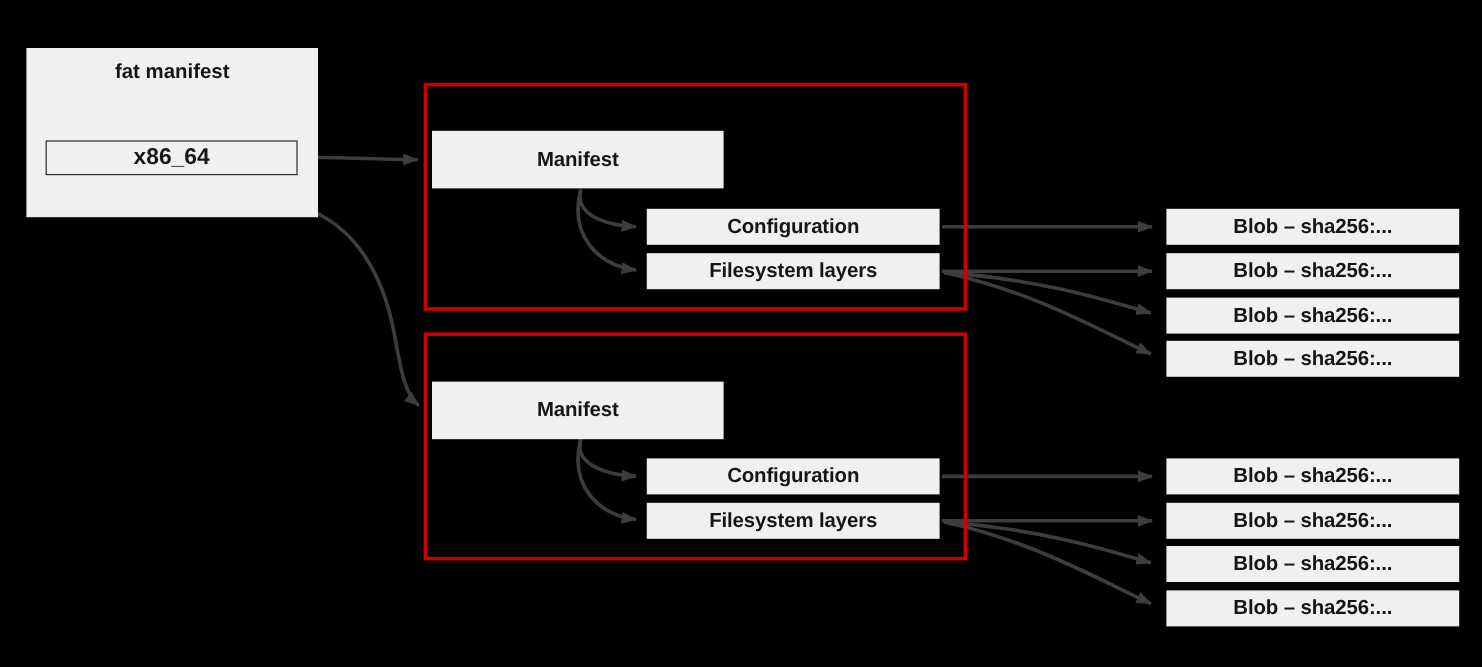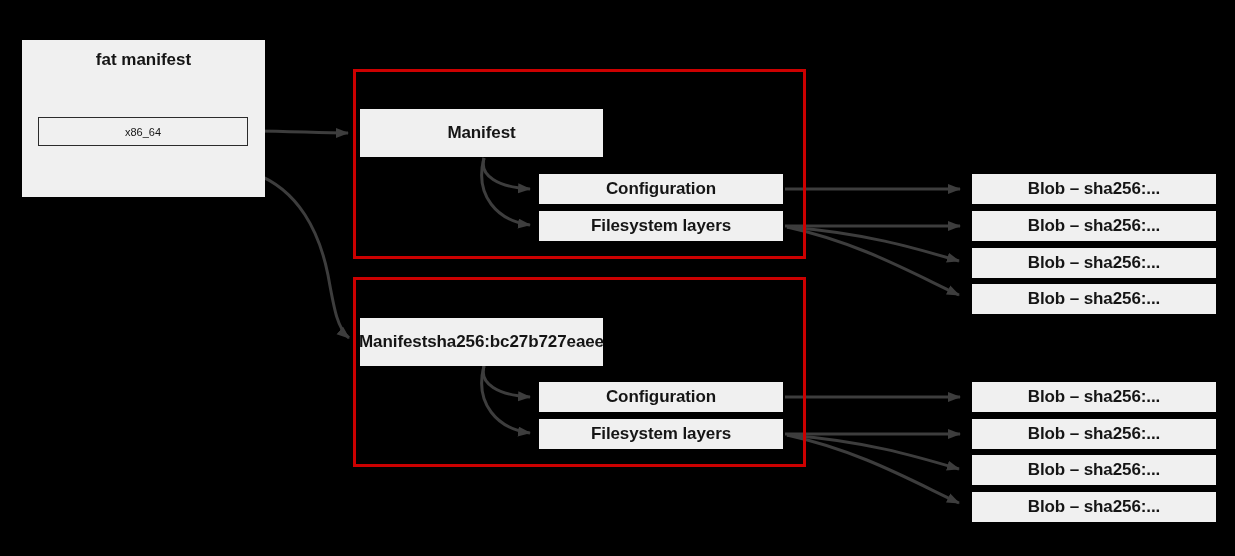--- a/index.html
+++ b/index.html
@@ -37,20 +37,21 @@
     color: var(--box-text);
     display: flex;
     align-items: center;
     justify-content: center;
     font-size: 17px;
     font-weight: 600;
     letter-spacing: -0.1px;
     white-space: nowrap;
   }
   .node.two-line {
+    flex-direction: column;
     line-height: 22px;
   }
   .group {
     position: absolute;
     border: 3px solid var(--group-border);
     background: transparent;
   }
   .fat {
     position: absolute;
     background: var(--box-fill);
@@ -65,22 +66,22 @@
     line-height: 21px;
   }
   .fat-title span { display: block; }
   .platform {
     position: absolute;
     background: var(--box-fill);
     border: 1.5px solid var(--platform-border);
     display: flex;
     align-items: center;
     justify-content: center;
-    font-size: 11px;
-    font-weight: 400;
+    font-size: 19px;
+    font-weight: 700;
   }
 </style>
 </head>
 <body>
 
 <div class="canvas">
 
   <svg class="arrow-layer" viewBox="0 0 1235 556" xmlns="http://www.w3.org/2000/svg">
     <defs>
       <marker id="ah" markerUnits="userSpaceOnUse" markerWidth="14" markerHeight="11" refX="12" refY="5" orient="auto">
@@ -96,21 +97,21 @@
     <path class="arrow" d="M 787 227 C 865 233 915 248 959 261" marker-end="url(#ah)"></path>
     <path class="arrow" d="M 787 227 C 860 243 912 273 959 295" marker-end="url(#ah)"></path>
     <path class="arrow" d="M 484 366 C 479 384 498 395 530 397" marker-end="url(#ah)"></path>
     <path class="arrow" d="M 484 366 C 474 404 498 429 530 433" marker-end="url(#ah)"></path>
     <path class="arrow" d="M 785 397 L 960 397" marker-end="url(#ah)"></path>
     <path class="arrow" d="M 785 434 L 960 434" marker-end="url(#ah)"></path>
     <path class="arrow" d="M 787 435 C 865 441 915 456 959 469" marker-end="url(#ah)"></path>
     <path class="arrow" d="M 787 435 C 860 451 912 481 959 503" marker-end="url(#ah)"></path>
   </svg>
 
-  <div class="fat" style="left:22px; top:40px; width:243px; height:157px;">
+  <div class="fat" style="left:22px; top:40px; width:243px; height:141px;">
     <div class="fat-title">
       <span>fat manifest</span>
     </div>
     <div class="platform" style="left:16px; top:77px; width:210px; height:29px;">x86_64</div>
   </div>
 
   <div class="group" style="left:353px; top:69px; width:453px; height:190px;"></div>
   <div class="group" style="left:353px; top:277px; width:453px; height:190px;"></div>
 
   <div class="node two-line" style="left:360px; top:109px; width:243px; height:48px;">
@@ -119,21 +120,20 @@
   <div class="node" style="left:539px; top:174px; width:244px; height:30px;">Configuration</div>
   <div class="node" style="left:539px; top:211px; width:244px; height:30px;">Filesystem layers</div>
 
   <div class="node" style="left:972px; top:174px; width:244px; height:30px;">Blob – sha256:...</div>
   <div class="node" style="left:972px; top:211px; width:244px; height:30px;">Blob – sha256:...</div>
   <div class="node" style="left:972px; top:248px; width:244px; height:30px;">Blob – sha256:...</div>
   <div class="node" style="left:972px; top:284px; width:244px; height:30px;">Blob – sha256:...</div>
 
   <div class="node two-line" style="left:360px; top:318px; width:243px; height:48px;">
     <span>Manifest</span>
-    <span>sha256:bc27b727eaee</span>
   </div>
   <div class="node" style="left:539px; top:382px; width:244px; height:30px;">Configuration</div>
   <div class="node" style="left:539px; top:419px; width:244px; height:30px;">Filesystem layers</div>
 
   <div class="node" style="left:972px; top:382px; width:244px; height:30px;">Blob – sha256:...</div>
   <div class="node" style="left:972px; top:419px; width:244px; height:30px;">Blob – sha256:...</div>
   <div class="node" style="left:972px; top:455px; width:244px; height:30px;">Blob – sha256:...</div>
   <div class="node" style="left:972px; top:492px; width:244px; height:30px;">Blob – sha256:...</div>
 
 </div>

